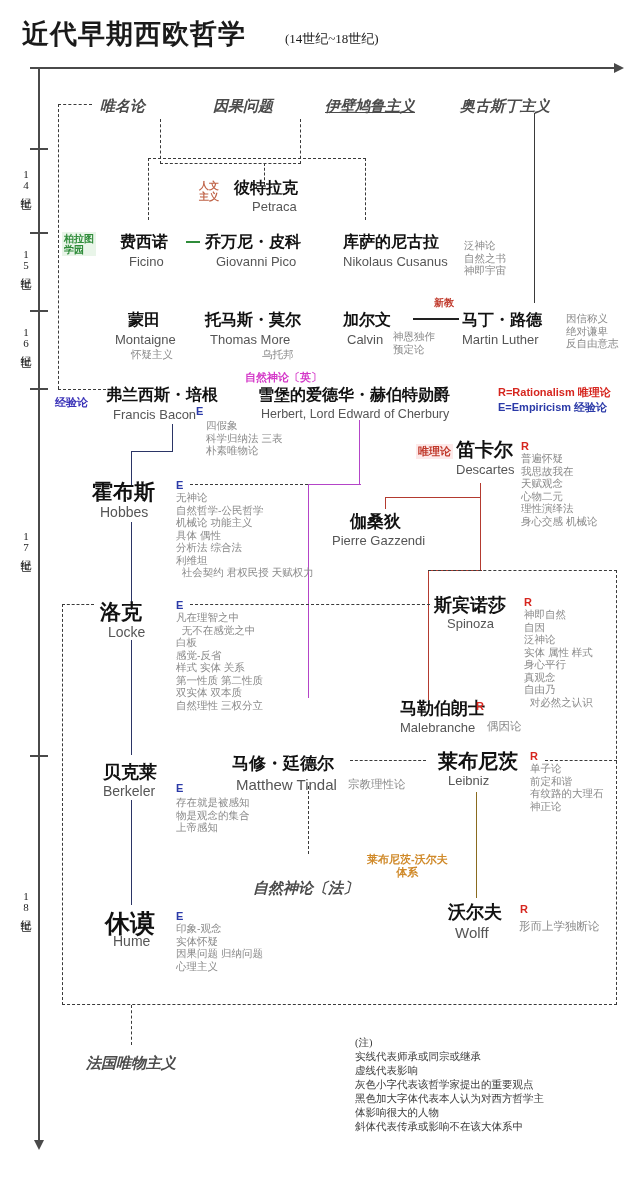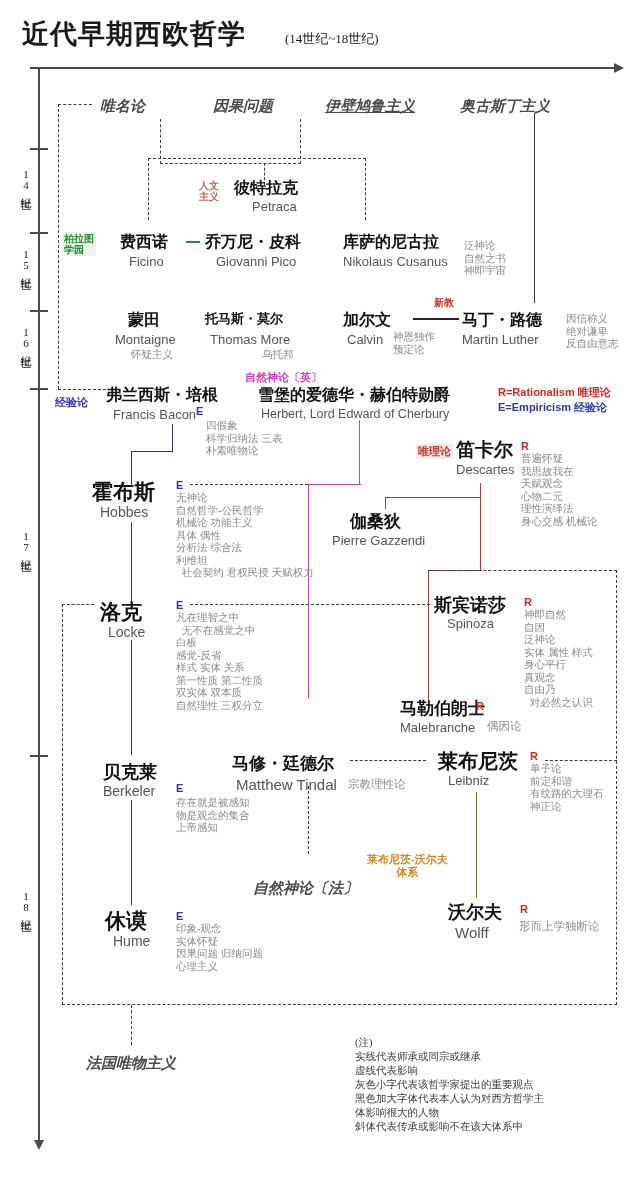--- a/index.html
+++ b/index.html
@@ -118,21 +118,21 @@
   <div class="abs name-cn" style="left:343px;top:232px;font-size:16px;">库萨的尼古拉</div>
   <div class="abs name-en" style="left:343px;top:254px;font-size:13px;">Nikolaus Cusanus</div>
   <div class="abs notes" style="left:464px;top:239px;">泛神论
 自然之书
 神即宇宙</div>
 
   <div class="abs name-cn" style="left:128px;top:310px;font-size:16px;">蒙田</div>
   <div class="abs name-en" style="left:115px;top:332px;font-size:13px;">Montaigne</div>
   <div class="abs notes" style="left:131px;top:348px;">怀疑主义</div>
 
-  <div class="abs name-cn" style="left:205px;top:310px;font-size:13px;">托马斯・莫尔</div>
+  <div class="abs name-cn" style="left:205px;top:310px;font-size:16px;">托马斯・莫尔</div>
   <div class="abs name-en" style="left:210px;top:332px;font-size:13px;">Thomas More</div>
   <div class="abs notes" style="left:262px;top:348px;">乌托邦</div>
 
   <div class="abs tag" style="left:434px;top:296px;color:#c0392b;font-size:10px;">新教</div>
 
   <div class="abs name-cn" style="left:343px;top:310px;font-size:16px;">加尔文</div>
   <div class="abs name-en" style="left:347px;top:332px;font-size:13px;">Calvin</div>
   <div class="abs notes" style="left:393px;top:330px;">神恩独作
 预定论</div>
 
@@ -272,21 +272,21 @@
 
   <div class="abs ln hd c-dark" style="left:545px;top:760px;width:72px;"></div>
 
   <div class="abs ln vs c-olive" style="left:476px;top:792px;height:106px;"></div>
 
   <div class="abs tag" style="left:367px;top:853px;color:#d08a2a;font-size:11px;line-height:13px;white-space:pre;text-align:center;font-weight:700;"><span>莱布尼茨-沃尔夫
 体系</span></div>
 
   <div class="abs school-it" style="left:253px;top:879px;font-size:15px;">自然神论〔法〕</div>
 
-  <div class="abs name-cn" style="left:105px;top:907px;font-size:21px;">休谟</div>
+  <div class="abs name-cn" style="left:105px;top:907px;font-size:25px;">休谟</div>
   <div class="abs name-en" style="left:113px;top:933px;font-size:14px;">Hume</div>
   <div class="abs tag" style="left:176px;top:910px;color:#2b3aa8;font-size:11px;">E</div>
   <div class="abs notes" style="left:176px;top:922px;">印象-观念
 实体怀疑
 因果问题 归纳问题
 心理主义</div>
 
   <div class="abs name-cn" style="left:448px;top:900px;font-size:18px;">沃尔夫</div>
   <div class="abs name-en" style="left:455px;top:924px;font-size:15px;">Wolff</div>
   <div class="abs tag" style="left:520px;top:903px;color:#d6261f;font-size:11px;">R</div>

